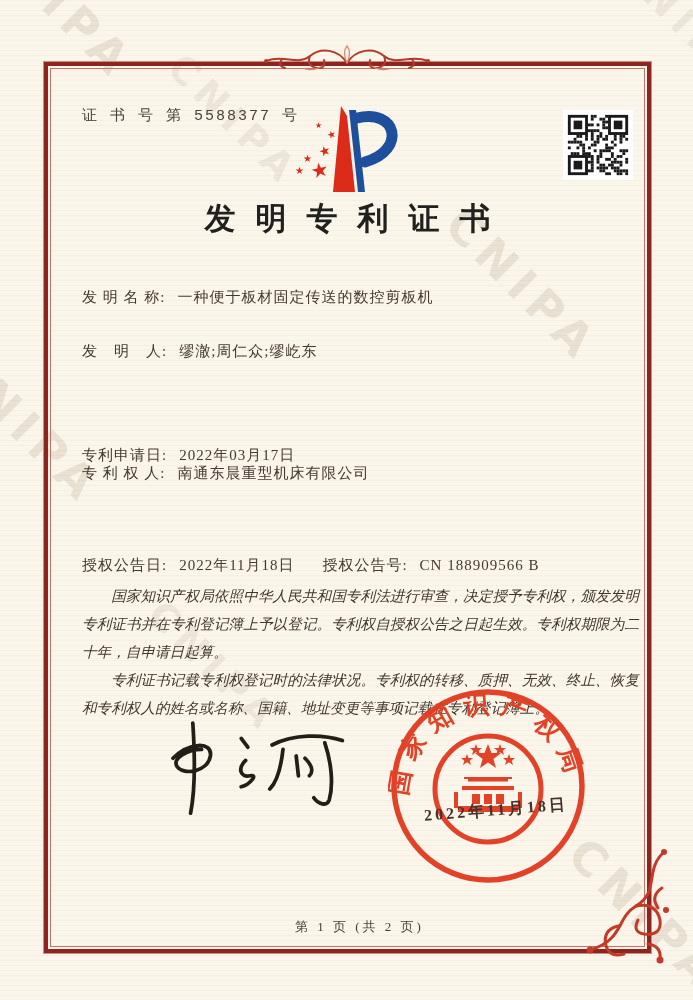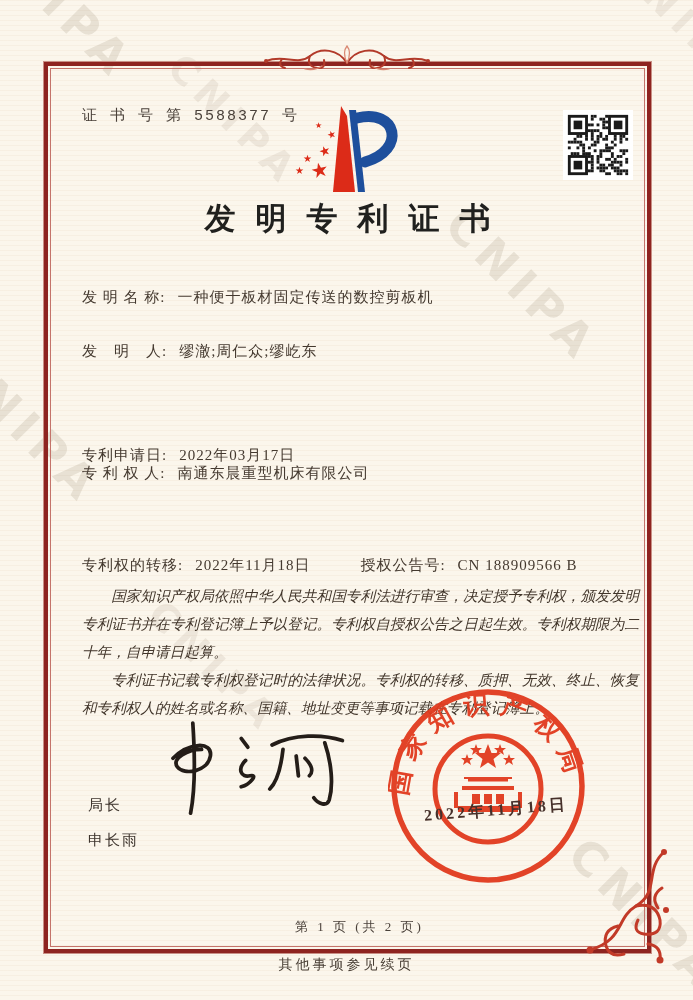--- a/index.html
+++ b/index.html
@@ -15,21 +15,21 @@
     border:4px solid #8e2420;box-shadow:0 0 0 1px #c98f85;z-index:2;background:transparent;}
   .frame .innerline{position:absolute;inset:2px;border:1px solid #c4736a;pointer-events:none;}
   .cert-no{position:absolute;left:34px;top:40px;font-size:15px;color:#4a413a;letter-spacing:2px;font-family:Liberation Mono, monospace;}
   .logo{position:absolute;left:237px;top:38px;}
   .qr{position:absolute;left:515px;top:44px;background:#fff;padding:2px;}
   .title{position:absolute;left:0;top:132px;width:100%;text-align:center;
     font-size:31px;font-weight:600;color:#20201e;letter-spacing:20px;padding-left:20px;box-sizing:border-box;}
   .row{position:absolute;left:34px;font-size:15px;color:#44392f;white-space:nowrap;}
   .row .lbl{display:inline-block;margin-right:12px;letter-spacing:1px;}
   .row .val{letter-spacing:1px;}
-  .row .pair2{margin-left:46px;text-align:right;}
+  .row .pair2{margin-left:24px;text-align:right;}
   .paras{position:absolute;left:34px;top:516px;width:557px;font-size:14.6px;
     line-height:1.92;color:#41352a;text-align:justify;font-style:italic;}
   .paras p{margin:0;text-indent:2em;}
   .sig-block{position:absolute;left:40px;top:730px;font-size:15px;color:#3c332c;}
   .sig-block div{margin-bottom:16px;letter-spacing:2px;}
   .signature{position:absolute;left:140px;top:712px;z-index:3;}
   .seal{position:absolute;left:388px;top:686px;z-index:3;opacity:.95;}
   .seal-date{position:absolute;left:390px;top:800px;width:212px;text-align:center;
     font-size:16px;font-weight:bold;color:#46302a;letter-spacing:3px;
     transform:rotate(-4.5deg);z-index:4;white-space:nowrap;}
@@ -247,33 +247,29 @@
     <div class="row" style="top:276px;">
       <span class="lbl">发　明　人:</span><span class="val">缪澈;周仁众;缪屹东</span>
     </div>
     <div class="row" style="top:380px;">
       <span class="lbl">专利申请日:</span><span class="val">2022年03月17日</span>
     </div>
     <div class="row" style="top:398px;">
       <span class="lbl">专 利 权 人:</span><span class="val">南通东晨重型机床有限公司</span>
     </div>
     <div class="row" style="top:490px;">
-      <span class="lbl">专利权的转移:</span><span class="val">2022年11月18日</span>
+      <span class="lbl">授权公告日:</span><span class="val">2022年11月18日</span>
       <span class="lbl pair2">授权公告号:</span><span class="val">CN 188909566 B</span>
     </div>
 
     <div class="paras">
       <p>国家知识产权局依照中华人民共和国专利法进行审查，决定授予专利权，颁发发明专利证书并在专利登记簿上予以登记。专利权自授权公告之日起生效。专利权期限为二十年，自申请日起算。</p>
       <p>专利证书记载专利权登记时的法律状况。专利权的转移、质押、无效、终止、恢复和专利权人的姓名或名称、国籍、地址变更等事项记载在专利登记簿上。</p>
     </div>
 
-    <div class="sig-block">
-      <div>局长</div>
-      <div>申长雨</div>
-    </div>
 
     <div class="page-num">第 1 页 (共 2 页)</div>
   </div>
 
   <svg class="signature" width="220" height="110" viewBox="0 0 200 100">
     <g fill="none" stroke="#241d18" stroke-width="3.4" stroke-linecap="round" stroke-linejoin="round">
       <path d="M30,42 C44,28 66,26 64,40 C62,54 40,58 34,50 C28,42 44,34 56,34"></path>
       <path d="M48,10 C50,40 50,72 46,92"></path>
       <path d="M92,24 l6,8"></path>
       <path d="M96,44 C88,52 92,60 100,58 C108,56 100,66 92,68"></path>
@@ -324,14 +320,13 @@
       <path d="M84,40 q-12,8 -4,20"></path>
     </g>
     <g fill="#c23a28">
       <circle cx="12" cy="102" r="3.5"></circle>
       <circle cx="86" cy="4" r="3"></circle>
       <circle cx="82" cy="112" r="3.5"></circle>
       <circle cx="88" cy="62" r="3"></circle>
     </g>
   </svg>
 
-  <div class="bottom-note">其他事项参见续页</div>
 </div>
 
 </body></html>

